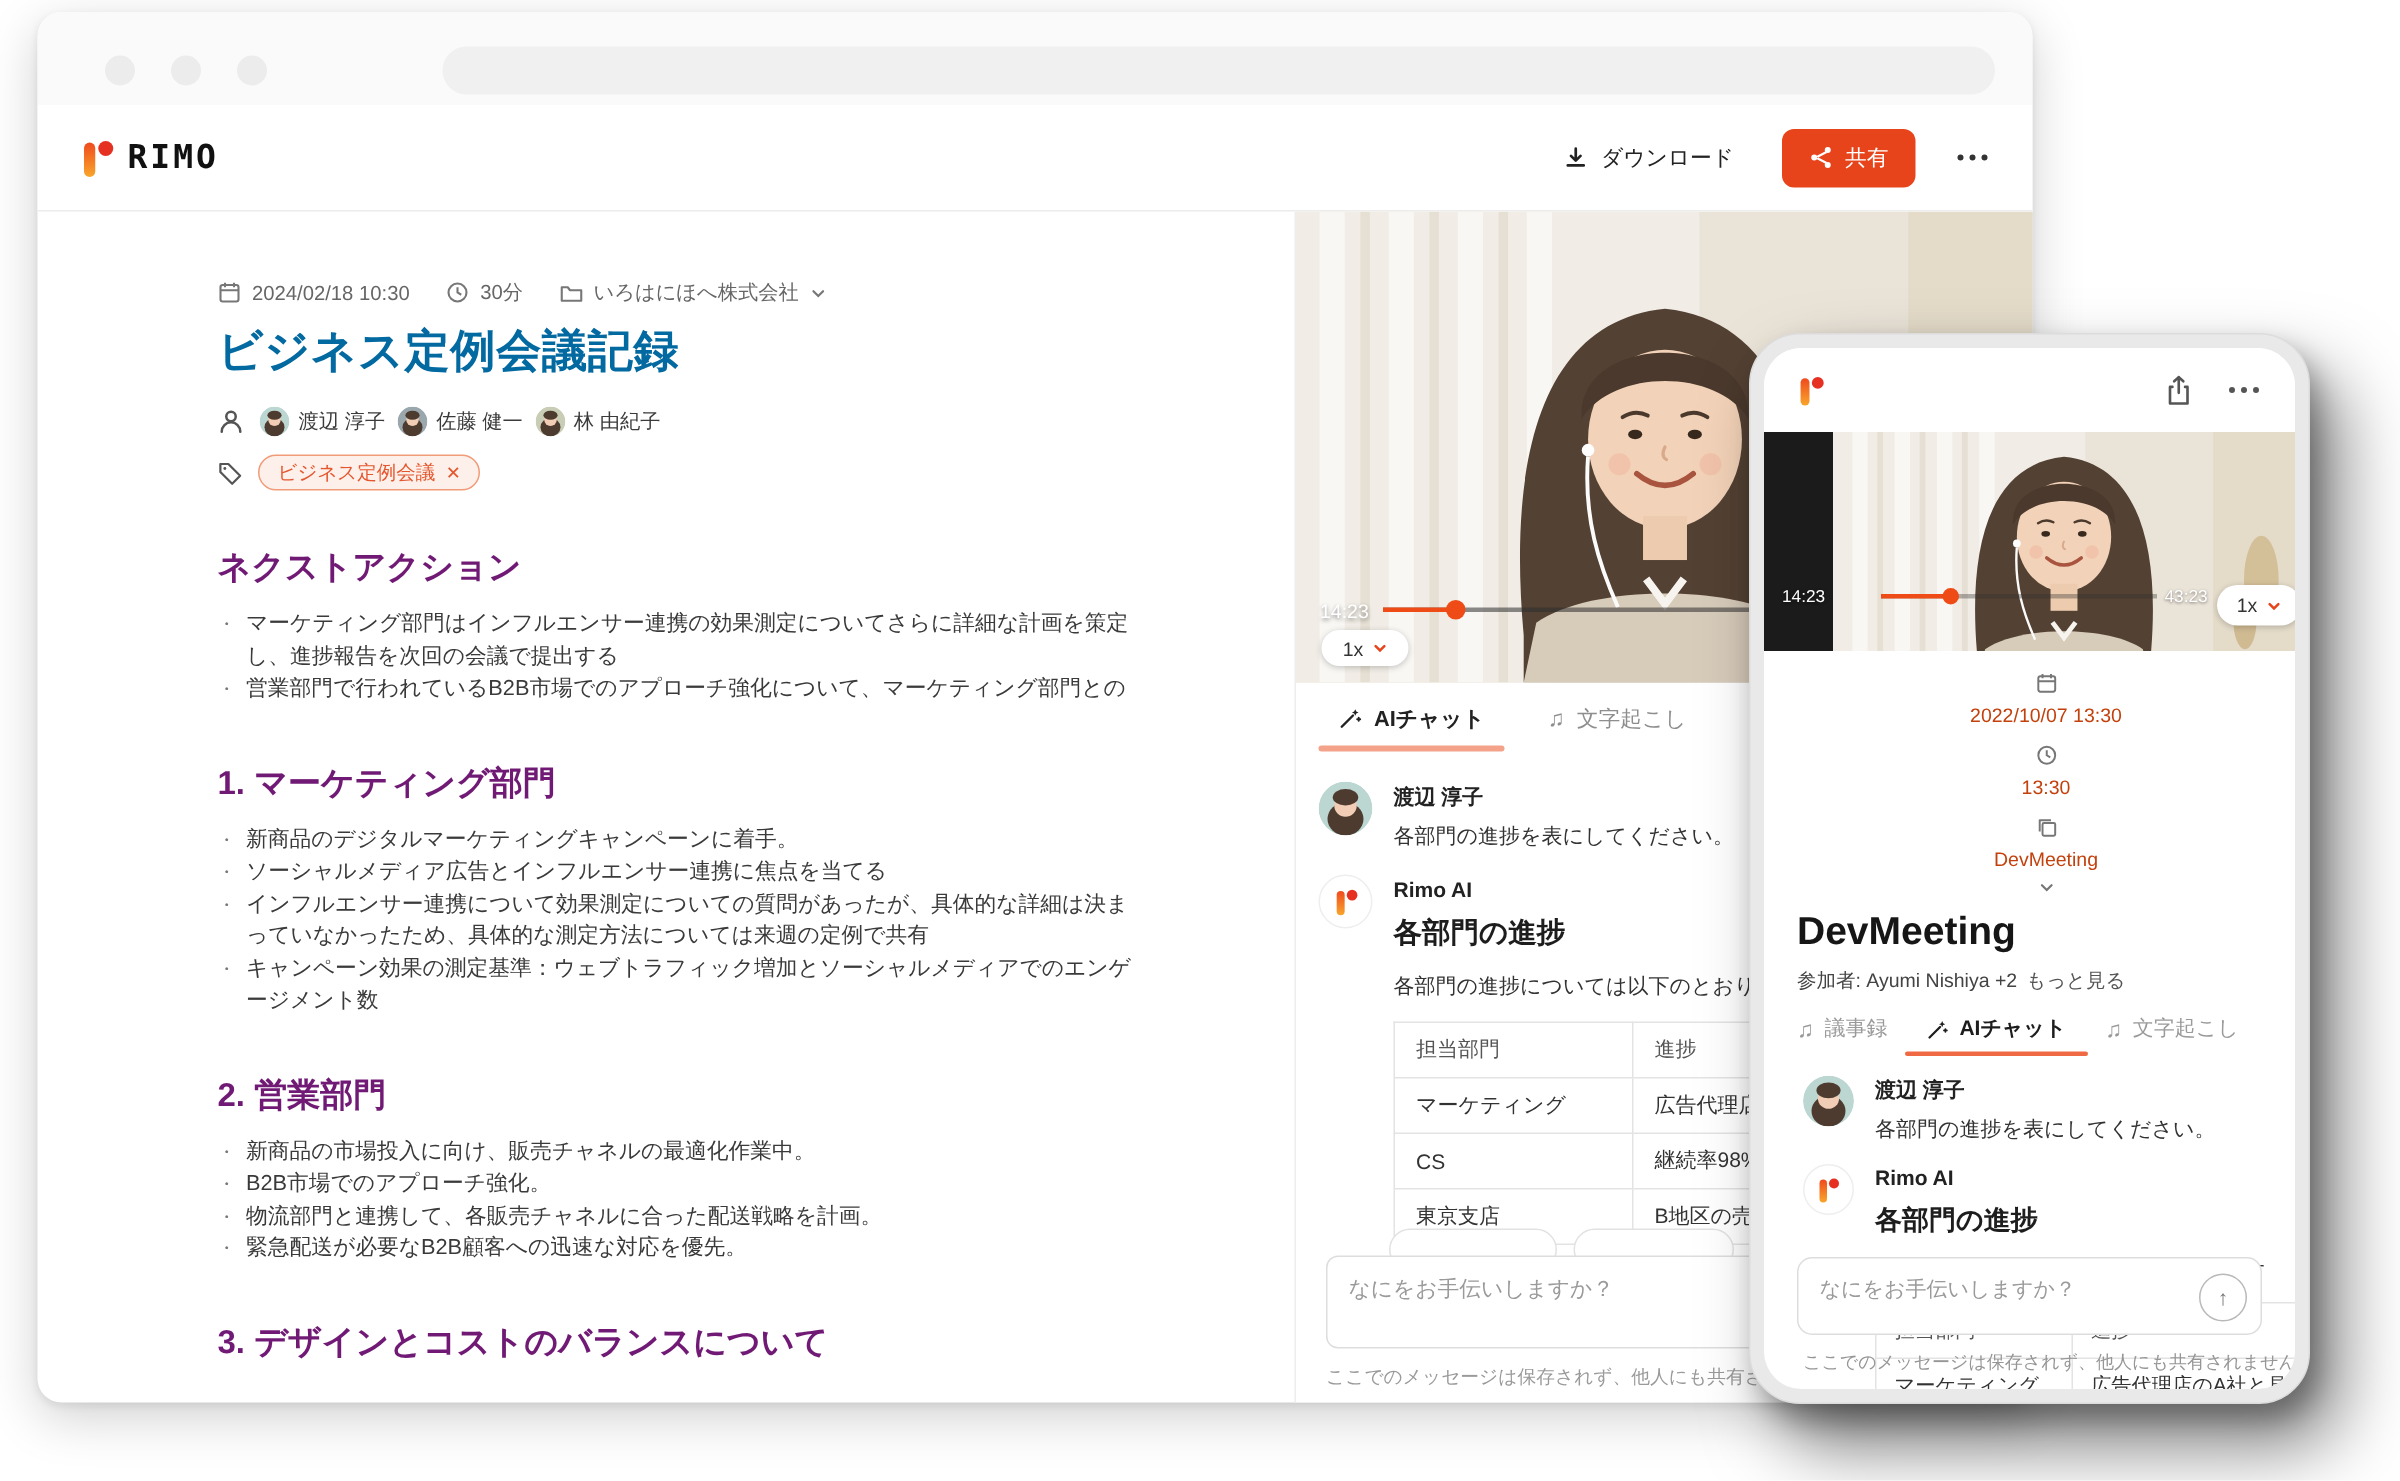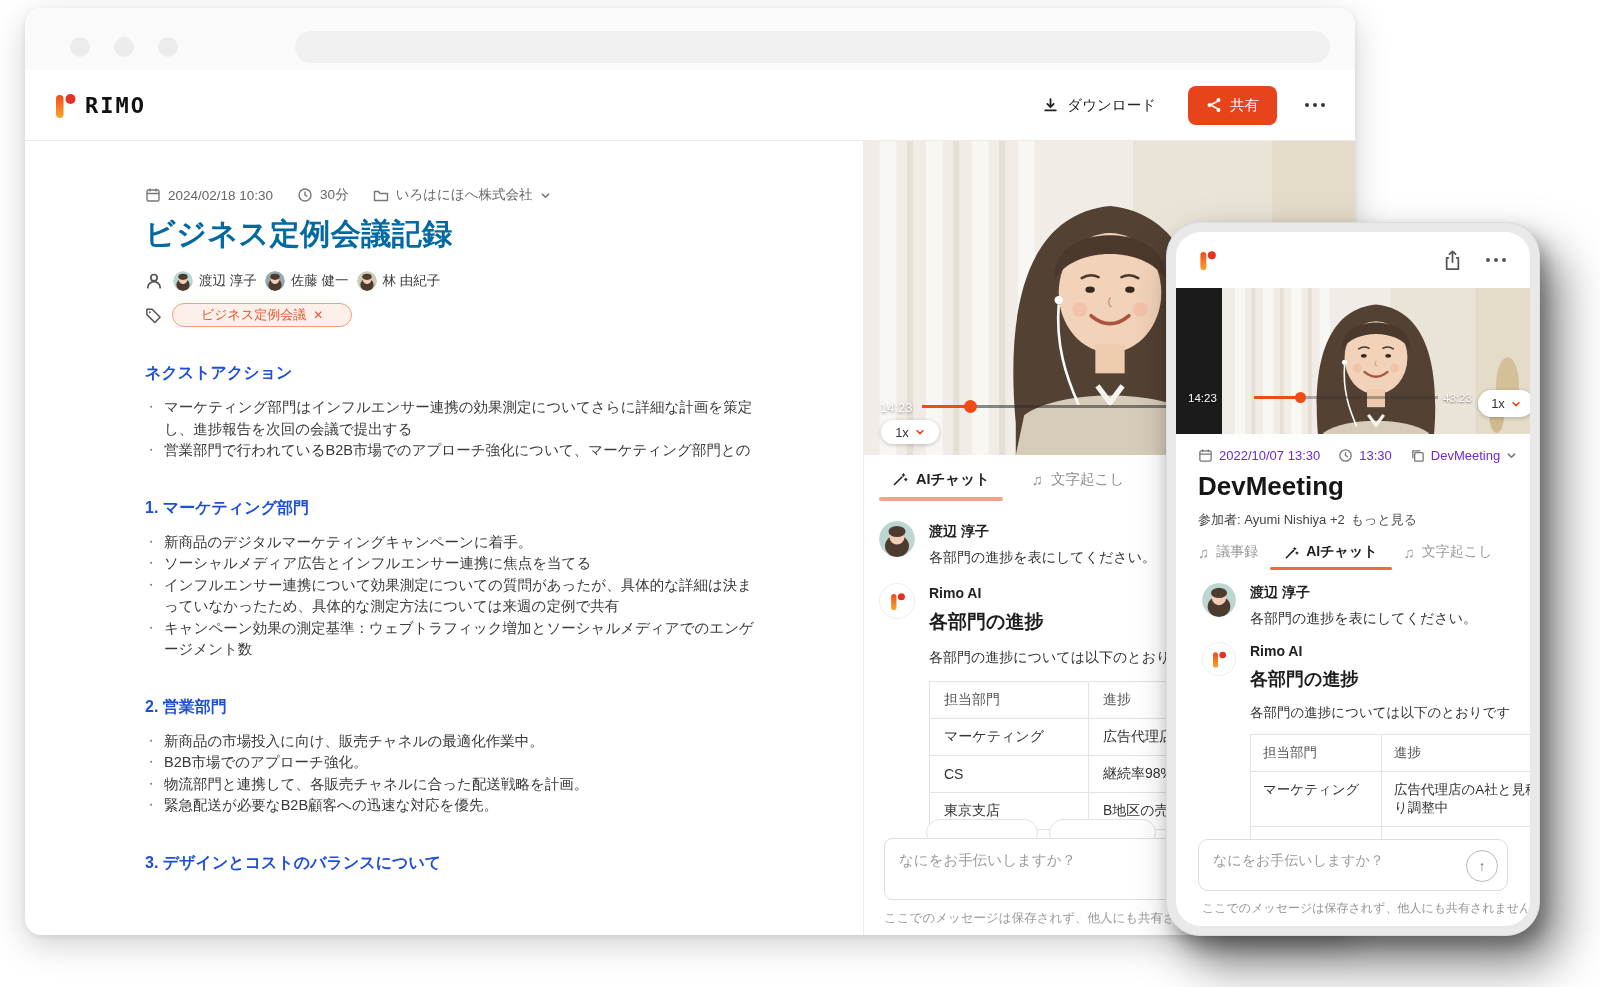--- a/index.html
+++ b/index.html
@@ -32,24 +32,24 @@
   
   .doc{position:absolute;left:120px;top:178px;width:615px;}
   .meta-row{display:flex;align-items:center;gap:7px;font-size:13.5px;color:#666;}
   .meta-row .gap{width:10px;}
   .doc-title{font-size:30px;font-weight:bold;color:#0369a1;margin-top:10px;letter-spacing:.5px;}
   .people-row{display:flex;align-items:center;gap:10px;margin-top:16px;}
   .person-chip{display:flex;align-items:center;gap:6px;font-size:13.5px;color:#3b3b3b;margin-right:8px;}
   .avatar-sm{width:20px;height:20px;border-radius:50%;overflow:hidden;flex:none;}
   .tag-row{display:flex;align-items:center;gap:10px;margin-top:12px;}
   .tag-pill{display:flex;align-items:center;gap:7px;border:1px solid #f19b78;background:#fdf0ea;color:#e4572e;
-    font-size:13px;border-radius:12px;padding:2px 28px;height:18px;}
+    font-size:13px;border-radius:12px;padding:2px 12px;height:18px;}
   .tag-x{font-size:12px;font-weight:bold;cursor:pointer;}
   .sec{margin-top:36px;}
-  .sec h2{font-size:16px;font-weight:bold;color:#1d4ed8;margin:0 0 13px 0;}
+  .sec h2{font-size:22px;font-weight:bold;color:#701a75;margin:0 0 13px 0;}
   .sec ul{list-style:none;margin:0;padding:0;}
   .sec li{position:relative;font-size:14.5px;line-height:21.5px;color:#3a3a3a;padding-left:19px;}
   .sec li::before{content:"・";position:absolute;left:0;color:#777;font-size:12px;}
   
   .panel{position:absolute;left:838px;top:133px;width:492px;bottom:0;border-left:1px solid #ededed;overflow:hidden;background:#fff;}
   .video{position:absolute;left:0;top:0;width:492px;height:314px;overflow:hidden;background:#e8e1d6;}
   .scene-svg{width:100%;height:100%;display:block;}
   .v-time{position:absolute;color:#fff;font-size:13px;text-shadow:0 1px 3px rgba(0,0,0,.45);}
   .v-track{position:absolute;height:3px;background:rgba(45,45,45,.55);}
   .v-fill{position:absolute;height:3px;background:#ee4b16;}
@@ -86,21 +86,21 @@
     background:#e9e9e9;border:1px solid #dcdcdc;border-radius:34px;padding:9px;box-sizing:border-box;
     box-shadow:20px 28px 48px rgba(0,0,0,.5),6px 10px 18px rgba(0,0,0,.28);
   }
   .screen{position:relative;width:100%;height:100%;background:#fff;border-radius:25px;overflow:hidden;}
   .m-header{position:absolute;left:0;top:0;right:0;height:56px;background:#fff;display:flex;align-items:center;padding:0 22px;box-sizing:border-box;}
   .m-hicons{margin-left:auto;display:flex;align-items:center;gap:22px;color:#555;}
   .m-video{position:absolute;left:0;top:56px;right:0;height:146px;background:#1b1b1b;}
   .m-photo{position:absolute;left:46px;top:0;right:0;bottom:0;overflow:hidden;}
   .m-vtime{position:absolute;color:#fff;font-size:11.5px;text-shadow:0 1px 2px rgba(0,0,0,.5);}
   .m-body{position:absolute;left:0;top:202px;right:0;bottom:0;}
-  .m-meta{display:flex;align-items:center;gap:6px;font-size:13px;color:#6d28d9;margin:14px 0 0 22px;}
+  .m-meta{display:flex;align-items:center;gap:6px;font-size:13px;color:#c2410c;margin:14px 0 0 22px;flex-direction:column;}
   .m-title{font-size:26px;font-weight:bold;color:#161616;margin:8px 0 0 22px;}
   .m-people{display:flex;gap:6px;font-size:13px;color:#444;margin:9px 0 0 22px;}
   .m-more{color:#555;}
   .m-tabs{display:flex;gap:26px;margin:14px 0 0 22px;font-size:14px;color:#9a9a9a;align-items:center;}
   .m-tab{display:flex;align-items:center;gap:7px;position:relative;cursor:pointer;}
   .m-tab.active{color:#1d1d1d;font-weight:bold;}
   .m-tab.active::after{content:"";position:absolute;left:-14px;right:-14px;bottom:-9px;height:3px;border-radius:2px;background:#ef6a44;}
   .m-chat{margin:22px 0 0 26px;}
   .m-msg{display:flex;gap:14px;margin-bottom:14px;}
   .avatar-m{width:34px;height:34px;border-radius:50%;overflow:hidden;flex:none;}

